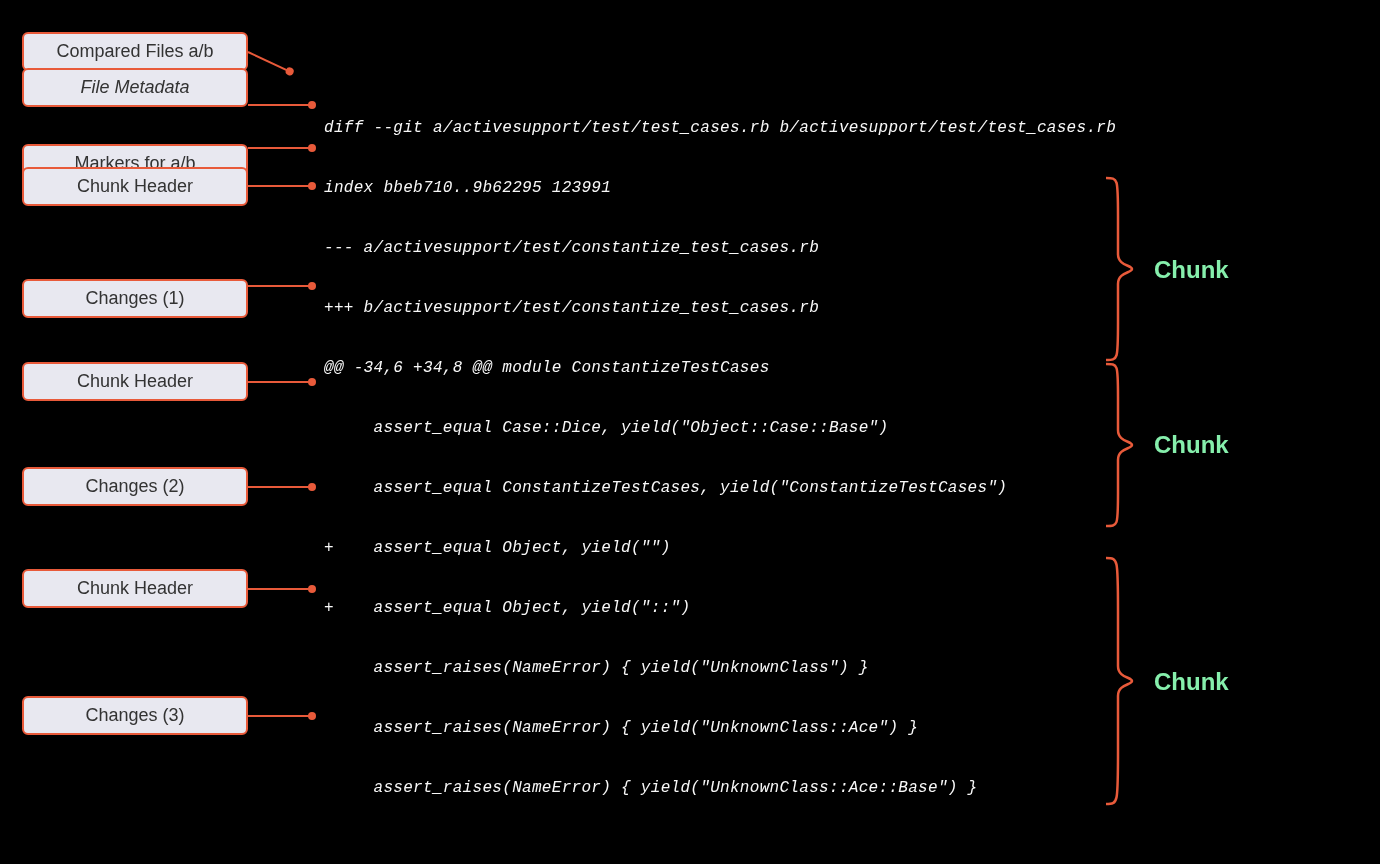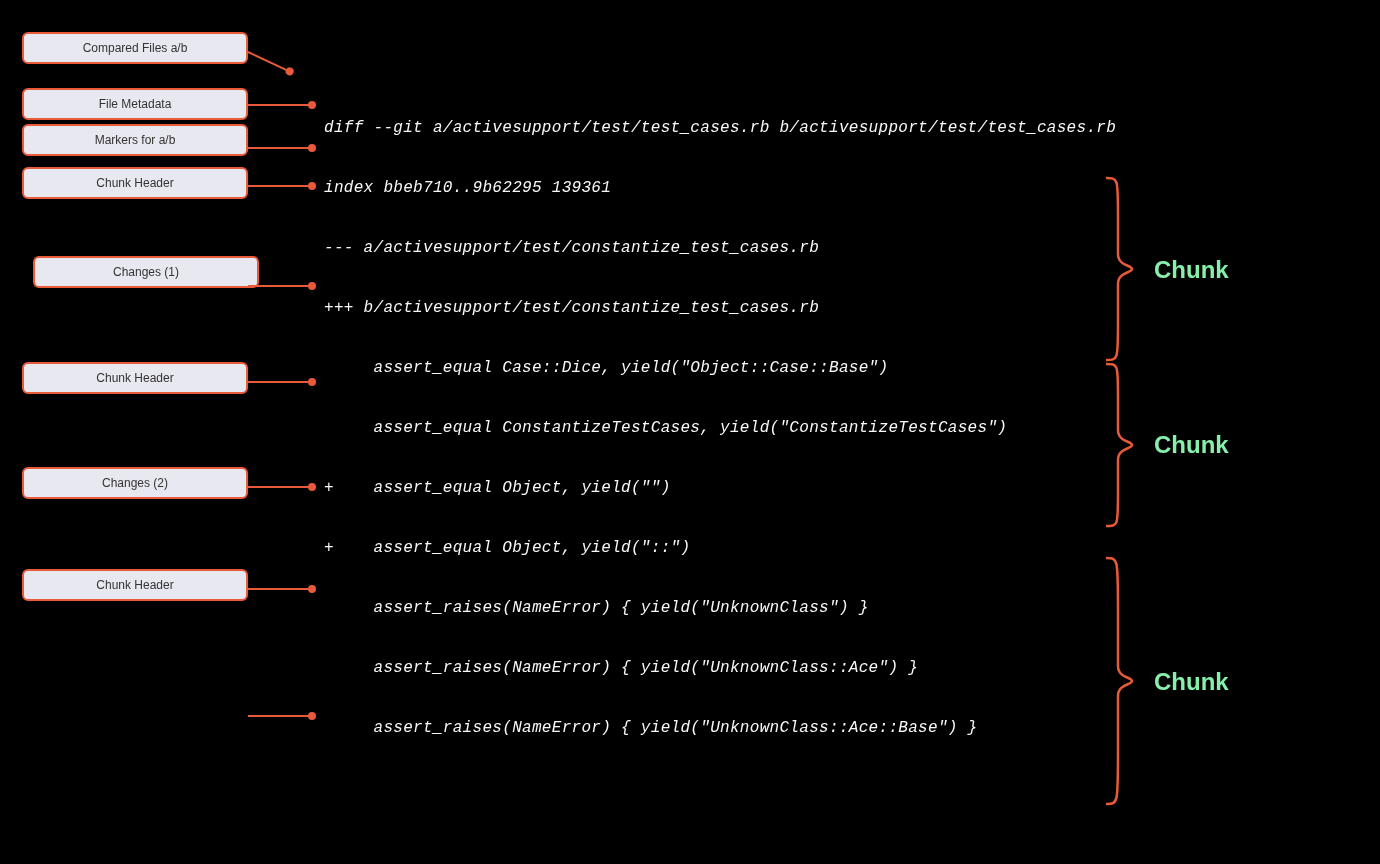--- a/index.html
+++ b/index.html
@@ -19,21 +19,21 @@
     height: 100%;
   }
   .label {
     position: absolute;
     background: #e8e8f0;
     color: #333;
     border: 2px solid #e85a3a;
     border-radius: 6px;
     padding: 7px 18px;
     font-family: -apple-system, BlinkMacSystemFont, 'Segoe UI', sans-serif;
-    font-size: 12px;
+    font-size: 18px;
     text-align: center;
     width: 226px;
   }
   .connector {
     position: absolute;
     height: 2px;
     background: #e85a3a;
   }
   .connector::after {
     content: '';
@@ -70,43 +70,45 @@
     font-size: 24px;
     font-weight: 600;
   }
 </style>
 </head>
 <body>
 
 <div class="canvas">
 
   <div class="label" style="left:22px; top:32px;">Compared Files a/b</div>
-  <div class="label" style="left:22px; top:88px;">File Metadata</div>
-  <div class="label" style="left:22px; top:124px;">Markers for a/b</div>
+  <div class="label" style="left:22px; top:68px;font-style:italic;">File Metadata</div>
+  <div class="label" style="left:22px; top:144px;">Markers for a/b</div>
   <div class="label" style="left:22px; top:167px;">Chunk Header</div>
-  <div class="label" style="left:22px; top:256px;margin-left:11px;">Changes (1)</div>
+  <div class="label" style="left:22px; top:279px;">Changes (1)</div>
   <div class="label" style="left:22px; top:362px;">Chunk Header</div>
   <div class="label" style="left:22px; top:467px;">Changes (2)</div>
   <div class="label" style="left:22px; top:569px;">Chunk Header</div>
+  <div class="label" style="left:22px; top:696px;">Changes (3)</div>
 
   <div class="connector" style="left:248px; top:51px; width:48px; transform-origin:left; transform:rotate(25deg);"></div>
   <div class="connector" style="left:248px; top:104px; width:66px;"></div>
   <div class="connector" style="left:248px; top:147px; width:66px;"></div>
   <div class="connector" style="left:248px; top:185px; width:66px;"></div>
   <div class="connector" style="left:248px; top:285px; width:66px;"></div>
   <div class="connector" style="left:248px; top:381px; width:66px;"></div>
   <div class="connector" style="left:248px; top:486px; width:66px;"></div>
   <div class="connector" style="left:248px; top:588px; width:66px;"></div>
   <div class="connector" style="left:248px; top:715px; width:66px;"></div>
 
   <div class="diff">
     <span class="diff-line">diff --git a/activesupport/test/test_cases.rb b/activesupport/test/test_cases.rb</span>
-    <span class="diff-line">index bbeb710..9b62295 139361</span>
+    <span class="diff-line">index bbeb710..9b62295 123991</span>
     <span class="diff-line">--- a/activesupport/test/constantize_test_cases.rb</span>
     <span class="diff-line">+++ b/activesupport/test/constantize_test_cases.rb</span>
+    <span class="diff-line">@@ -34,6 +34,8 @@ module ConstantizeTestCases</span>
     <span class="diff-line">     assert_equal Case::Dice, yield("Object::Case::Base")</span>
     <span class="diff-line">     assert_equal ConstantizeTestCases, yield("ConstantizeTestCases")</span>
     <span class="diff-line">+    assert_equal Object, yield("")</span>
     <span class="diff-line">+    assert_equal Object, yield("::")</span>
     <span class="diff-line">     assert_raises(NameError) { yield("UnknownClass") }</span>
     <span class="diff-line">     assert_raises(NameError) { yield("UnknownClass::Ace") }</span>
     <span class="diff-line">     assert_raises(NameError) { yield("UnknownClass::Ace::Base") }</span>
     
     
     

